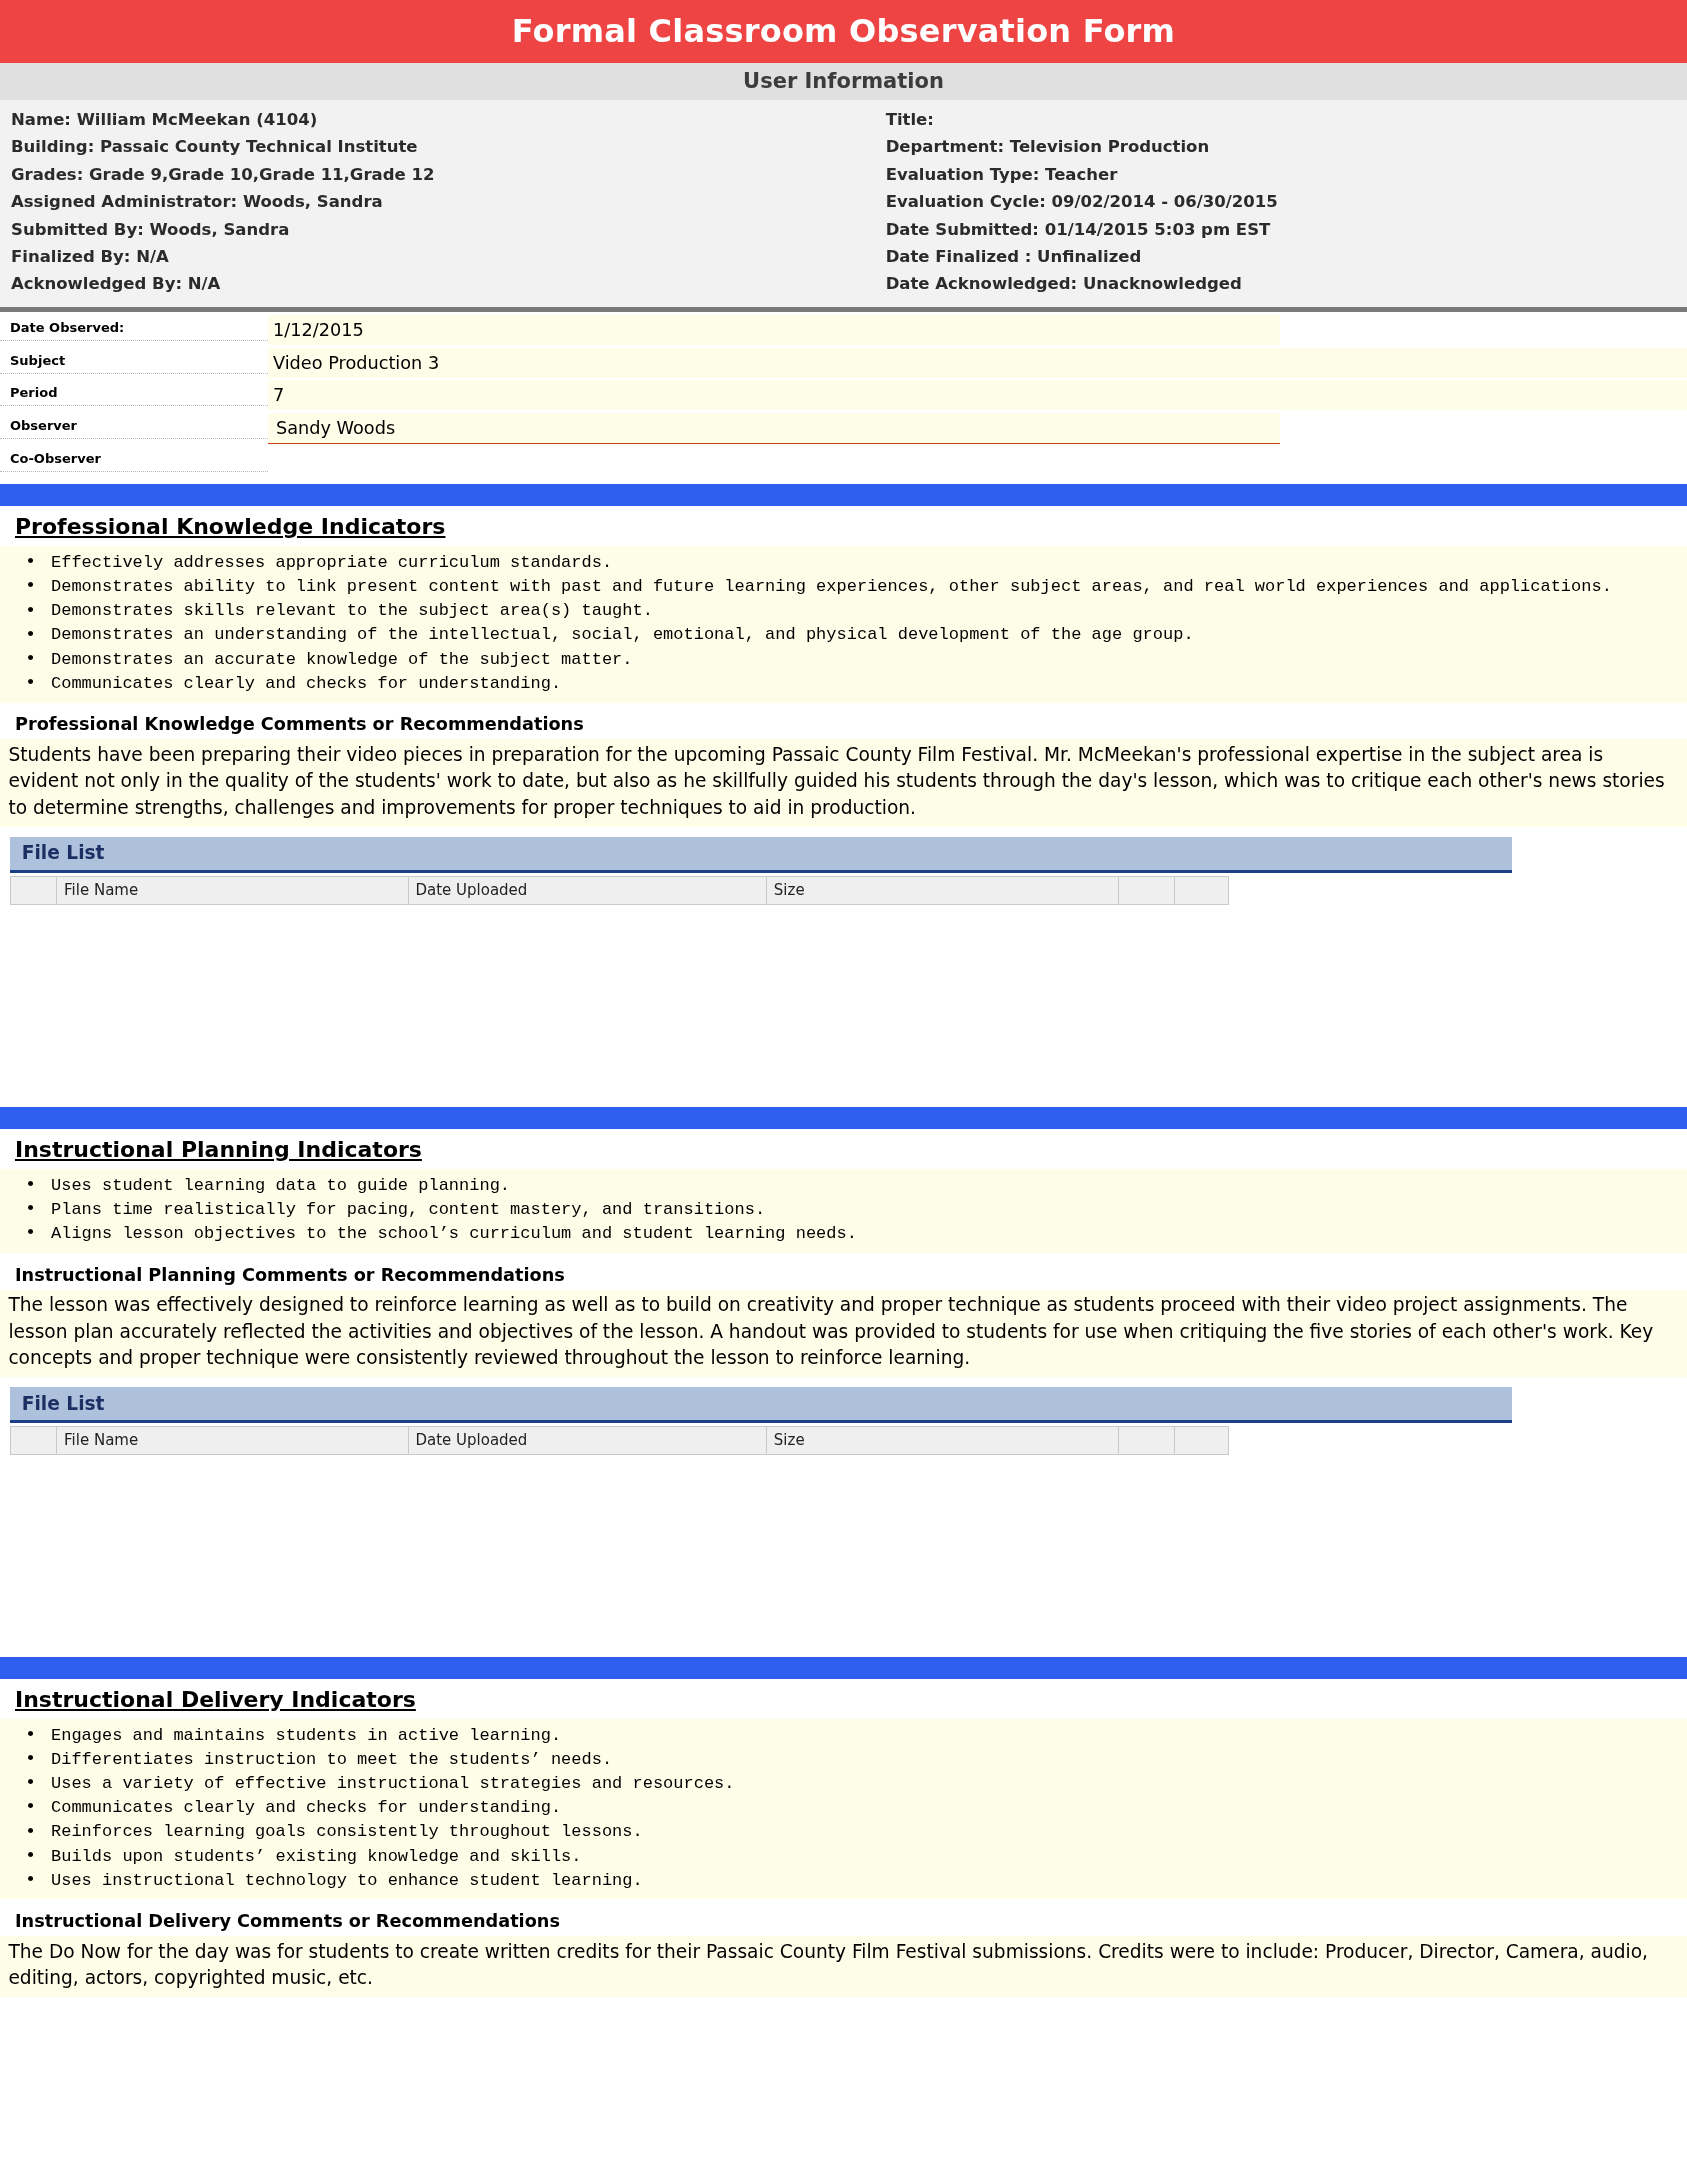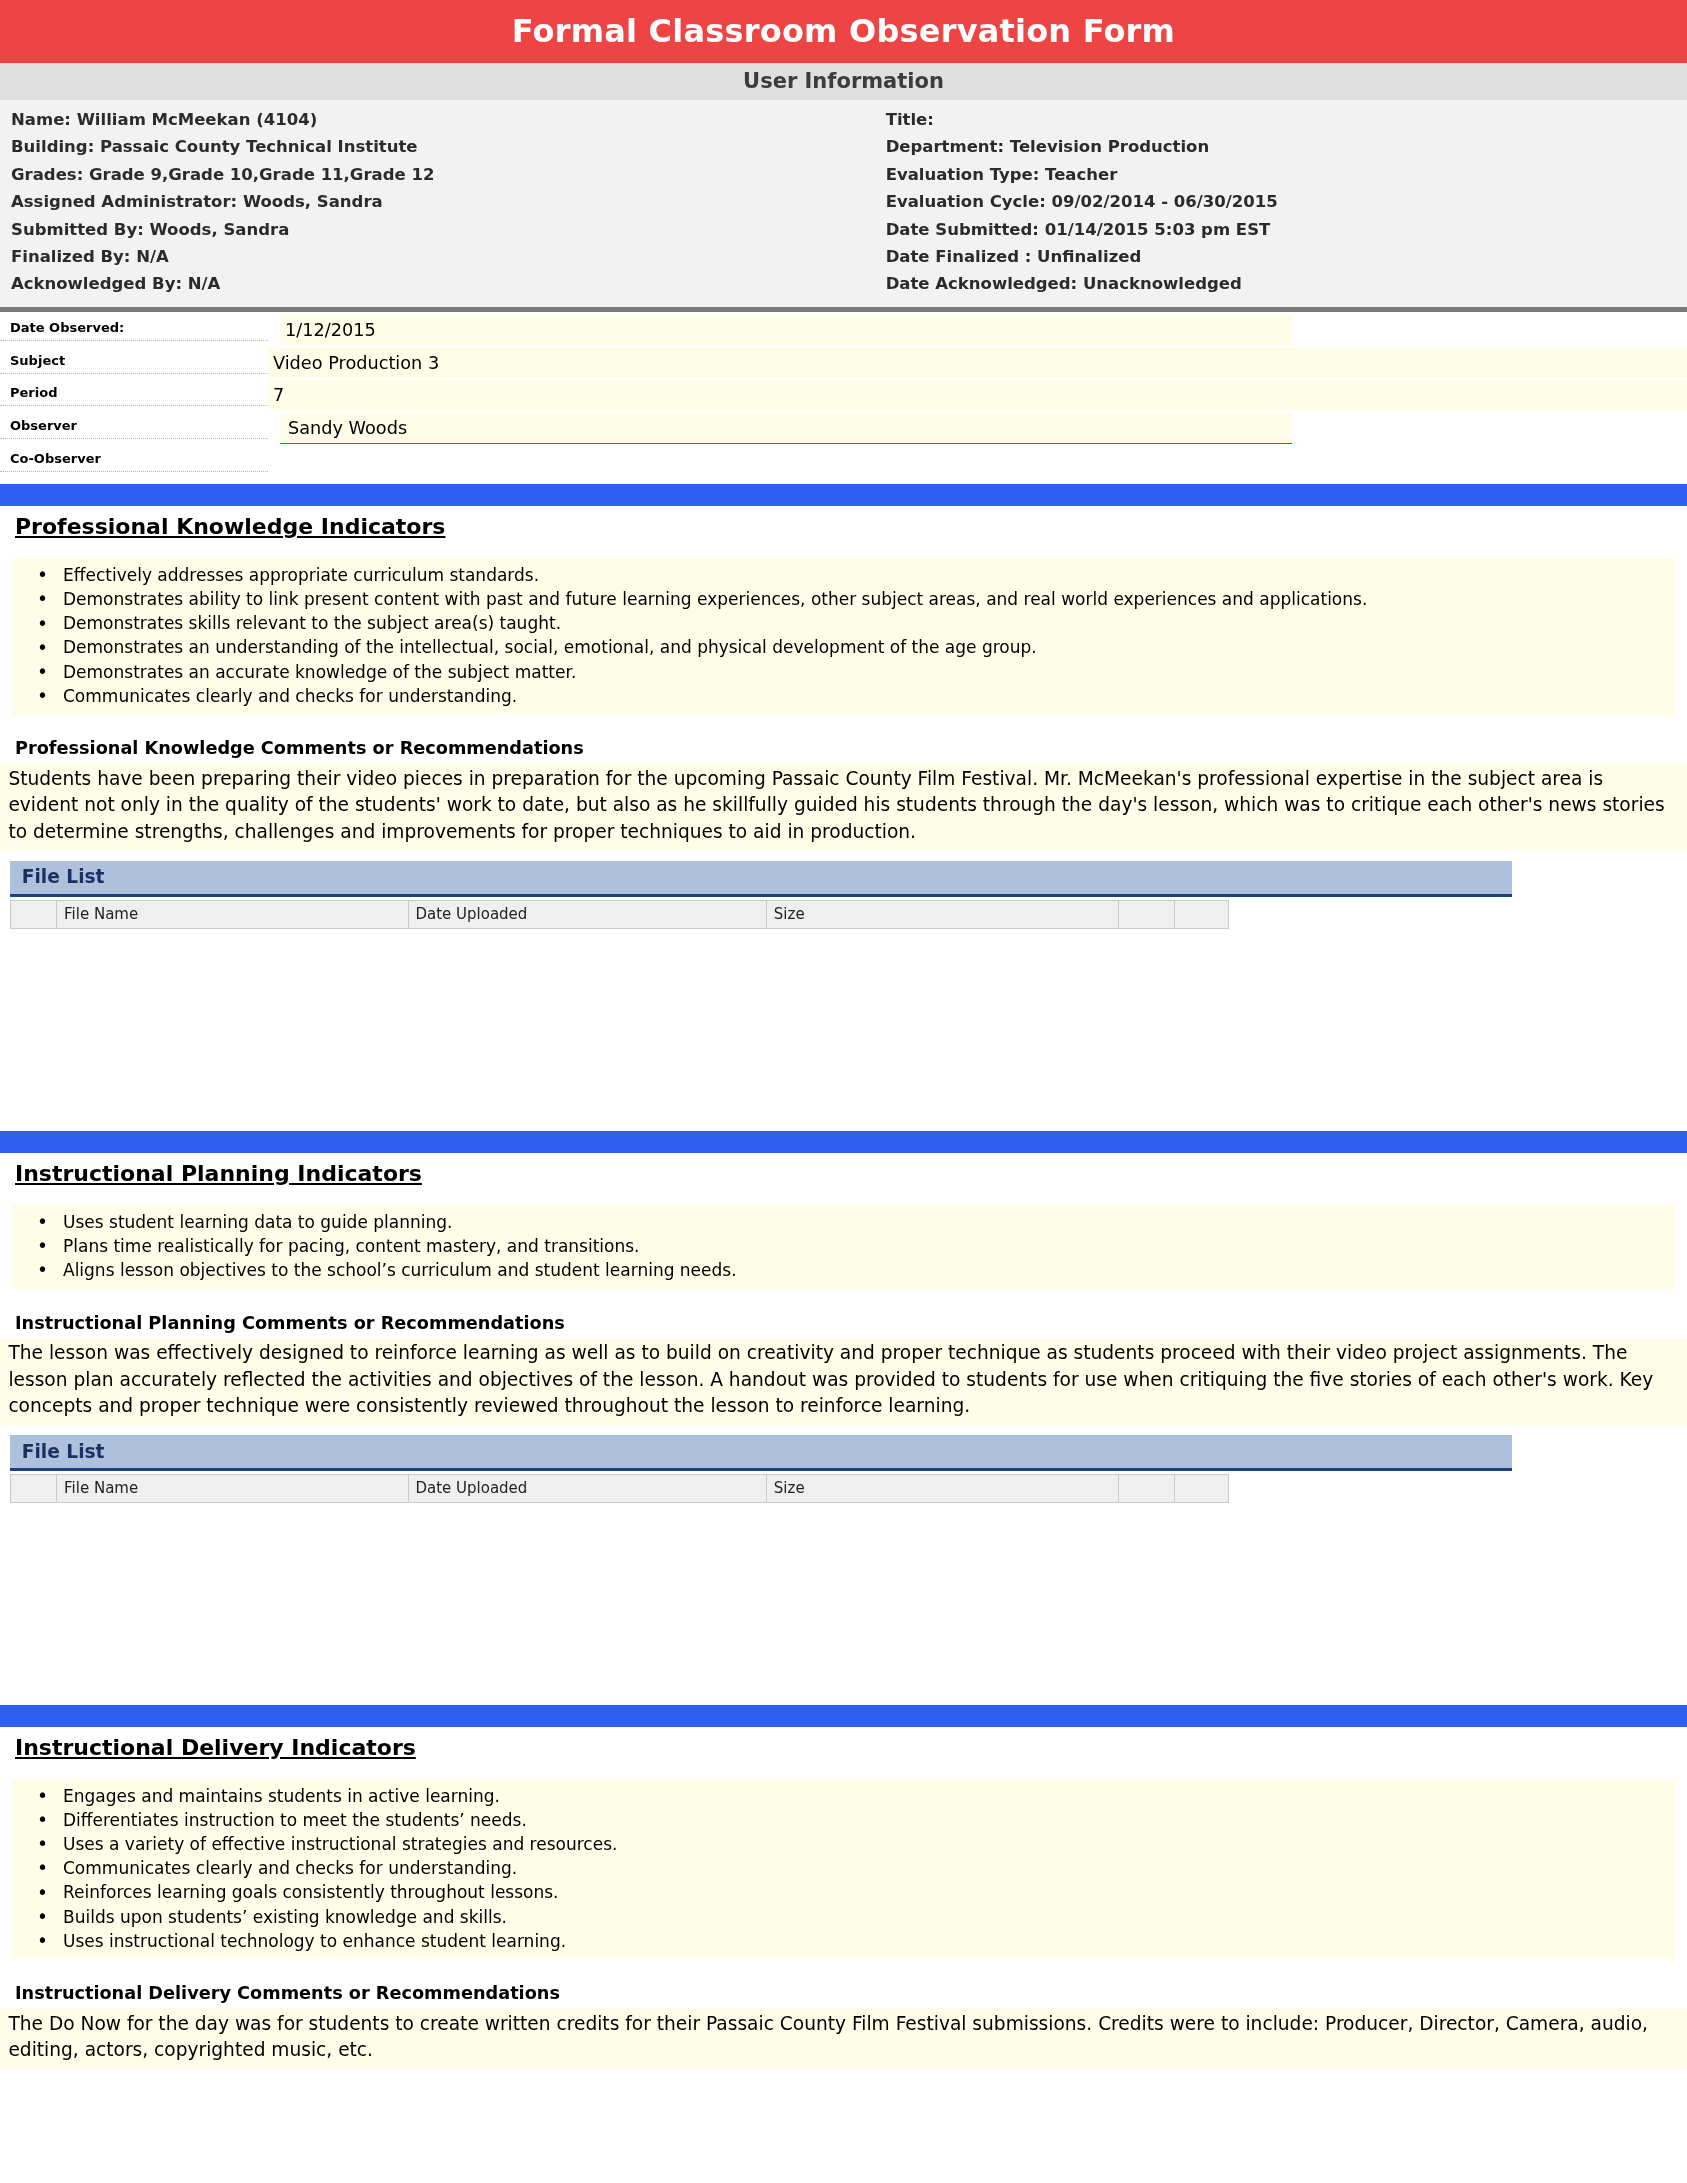--- a/index.html
+++ b/index.html
@@ -79,21 +79,20 @@
     font-size: 17.7px;
     padding: 5px 0 5px 5px;
     background: #fdfde8;
     box-sizing: border-box;
     min-height: 22px;
   }
   .meta-value.narrow {
     max-width: 1012px;
     flex: none;
     width: 1012px;
-    margin-left: 12px;
   }
   .meta-value.underline-red {
     border-bottom: 1.7px solid #cc3b15;
     padding-left: 8px;
   }
   .meta-value.blank {
     background: transparent;
   }
 
   
@@ -105,23 +104,24 @@
 
   
   .block-title {
     font-size: 22px;
     font-weight: bold;
     padding: 8.4px 0 6.7px 15px;
     text-decoration: underline;
   }
   .indicator-list {
     background: #fdfde8;
-    margin: 12px;
+    margin: 0;
     padding: 5px 0 6.7px 0;
     list-style: none;
+    font-family: Liberation Mono, monospace;
   }
   .indicator-list li {
     font-size: 17px;
     line-height: 1.42;
     padding-left: 51px;
     position: relative;
   }
   .indicator-list li:before {
     content: "\2022";
     position: absolute;

